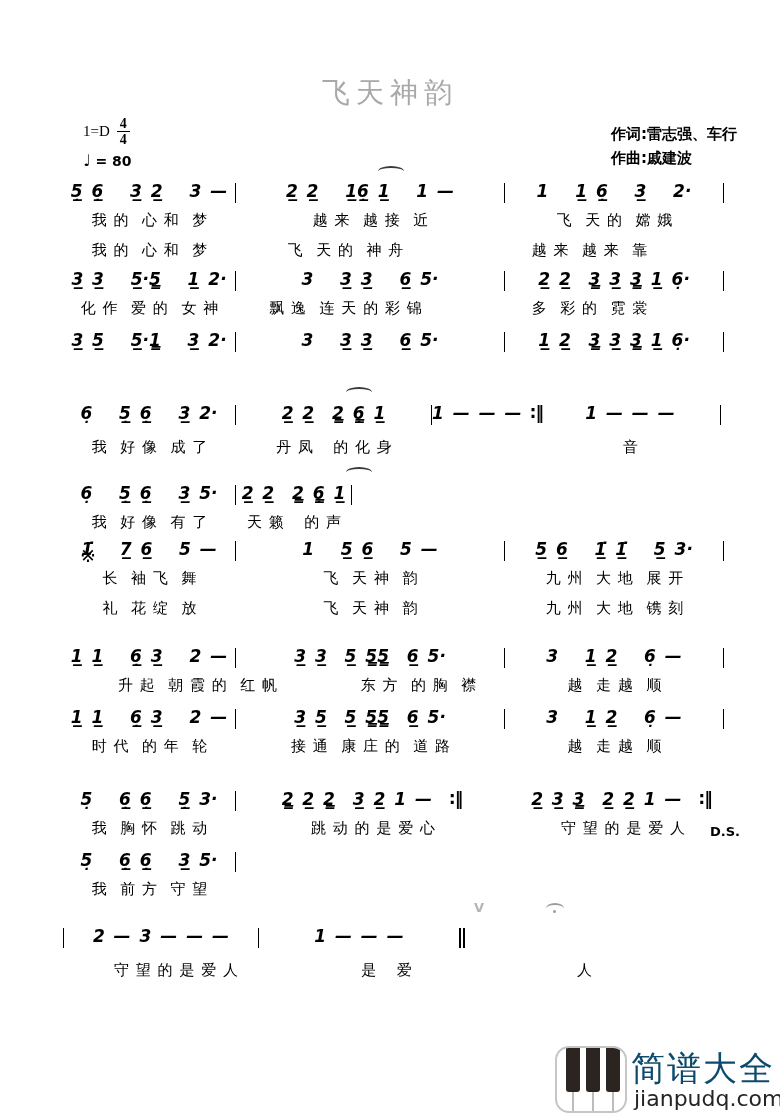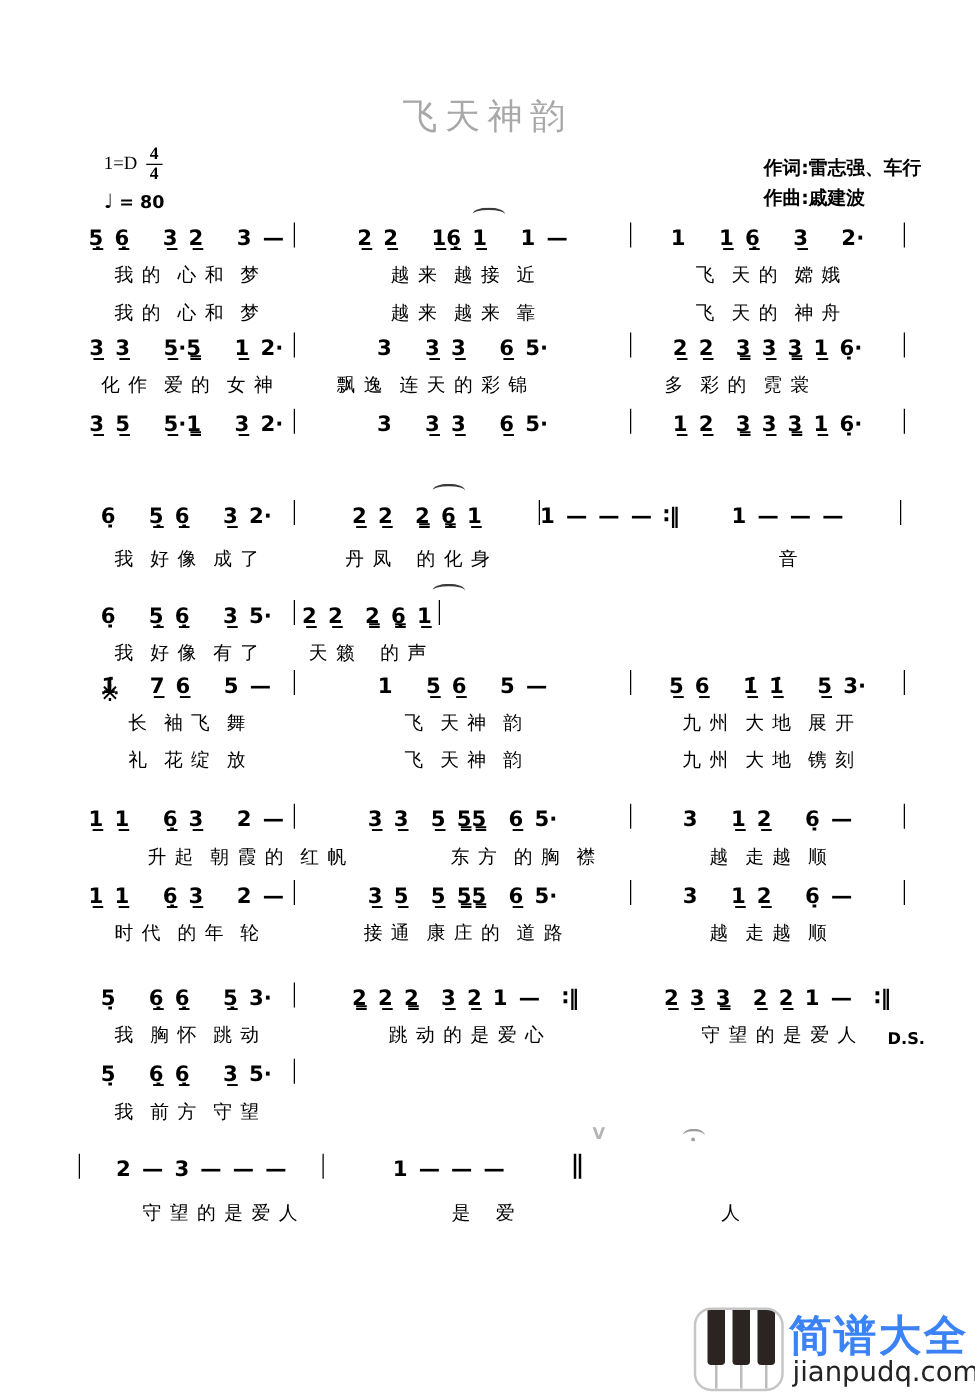--- a/index.html
+++ b/index.html
@@ -14,21 +14,21 @@
   .keyrow{display:flex;align-items:center;gap:7px;}
   .ts{display:inline-block;text-align:center;font-size:14px;font-weight:bold;line-height:1.1;}
   .ts .b{display:block;border-top:1px solid #000;padding:0 3px;}
   .ts .t{display:block;padding:0 3px;}
   .tempo{margin-top:3px;font-family:"DejaVu Sans",sans-serif;font-size:14px;font-weight:bold;}
   .tempo .nq{font-size:16px;}
   .credits{position:absolute;right:43px;top:122px;font-size:15px;font-weight:bold;line-height:1.6;}
 
   
   .sys{position:absolute;left:63px;width:666px;}
-  .nrow{display:flex;align-items:flex-start;}
+  .nrow{display:flex;align-items:flex-end;font-style:italic;}
   .n{height:26px;line-height:26px;font-weight:bold;font-size:17px;text-align:center;
      white-space:pre;box-sizing:border-box;position:relative;word-spacing:3px;}
   .bar{width:1px;background:#000;height:20px;margin-bottom:1px;}
   .finalbar{width:6px;height:20px;margin-bottom:1px;box-sizing:border-box;
             border-left:2px solid #000;border-right:2px solid #000;}
   .sp{height:20px;}
   .lrow{display:flex;margin-top:5px;}
   .l{height:22px;line-height:22px;font-size:15px;text-align:center;white-space:pre;
      box-sizing:border-box;word-spacing:2px;}
   .mt8{margin-top:8px;}  .mt10{margin-top:10px;}
@@ -45,21 +45,21 @@
   .ds{position:absolute;left:710px;top:824px;font-size:13px;font-weight:bold;}
 
   
   .wm-icon{position:absolute;left:555px;top:1046px;width:72px;height:67px;background:#fff;
            border:2px solid #c6c6c6;border-radius:14px;box-sizing:border-box;overflow:hidden;}
   .bk{position:absolute;top:0;width:14px;height:44px;background:#2b2420;border-radius:0 0 3px 3px;}
   .bk1{left:9px;} .bk2{left:29px;} .bk3{left:49px;}
   .wsep{position:absolute;top:44px;bottom:0;width:2px;background:#bdbdbd;}
   .ws1{left:15px;} .ws2{left:35px;} .ws3{left:55px;}
   .wm-name{position:absolute;left:631px;top:1046px;font-size:34px;letter-spacing:2px;
-           color:#3b82f6;font-weight:700;white-space:nowrap;}
+           color:#0c4a6e;font-weight:400;white-space:nowrap;}
   .wm-url{position:absolute;left:634px;top:1086px;font-size:22px;color:#242424;white-space:nowrap;}
 </style>
 </head>
 <body>
 
 <div class="page">
 
   <div class="title">飞天神韵</div>
 
   <div class="keyblock">
@@ -90,22 +90,22 @@
       <div class="n" style="width:218px">1   1̲ 6̲̣   3̲   2·</div>
       <div class="bar"></div>
     </div>
     <div class="lrow">
       <div class="l" style="width:173px">我 的  心 和  梦</div>
       <div class="l" style="width:269px">越 来  越 接  近</div>
       <div class="l" style="width:219px">飞  天 的  嫦 娥</div>
     </div>
     <div class="lrow mt8">
       <div class="l" style="width:173px">我 的  心 和  梦</div>
+      <div class="l" style="width:219px">飞  天 的  神 舟</div>
       <div class="l" style="width:269px">越 来  越 来  靠</div>
-      <div class="l" style="width:219px">飞  天 的  神 舟</div>
     </div>
   </div>
 
   <div class="sys" style="top:266px">
     <div class="nrow">
       <div class="n" style="width:172px">3̲ 3̲   5̲·5̳   1̲ 2·</div>
       <div class="bar"></div>
       <div class="n" style="width:268px">3   3̲ 3̲   6̲ 5·</div>
       <div class="bar"></div>
       <div class="n" style="width:218px">2̲ 2̲  3̳ 3̲ 3̳ 1̲ 6̣·</div>

